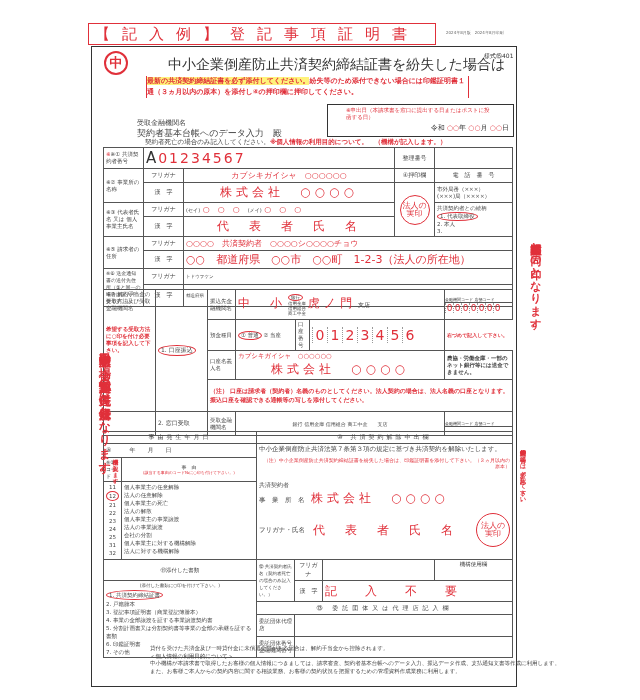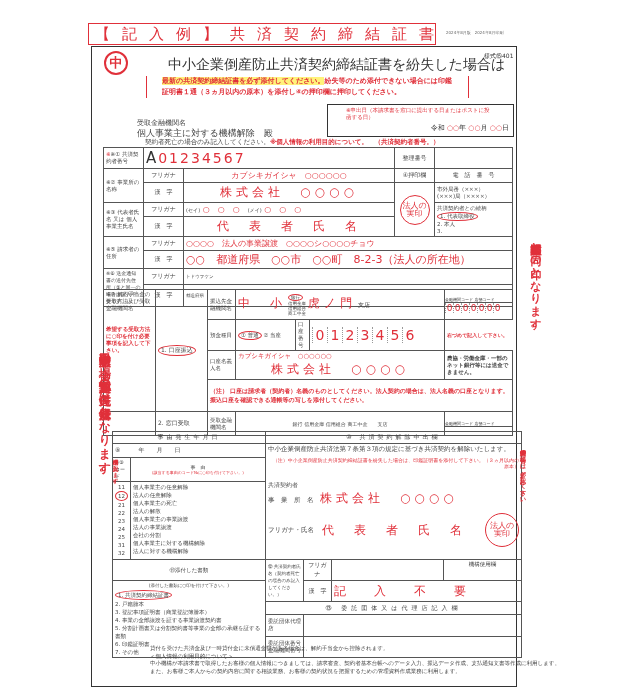--- a/index.html
+++ b/index.html
@@ -5,21 +5,21 @@
 *{box-sizing:border-box;margin:0;padding:0}
 body{width:640px;height:700px;background:#fff;font-family:"DejaVu Sans",sans-serif;color:#333;position:relative;overflow:hidden}
 .red{color:#e0303a}
 .abs{position:absolute}
 .banner{left:88px;top:23px;width:348px;height:22px;border:1.5px solid #e0303a;color:#e0303a;font-size:15px;letter-spacing:12px;display:flex;align-items:center;padding-left:6px;white-space:nowrap}
 .ver{left:446px;top:30px;font-size:4px;color:#666;white-space:nowrap}
 .outer{left:91px;top:46px;width:426px;height:641px;border:1.5px solid #333}
 .logo{left:104px;top:51px;width:24px;height:24px;border:2px solid #e0303a;border-radius:50%;color:#e0303a;font-size:13px;font-weight:bold;display:flex;align-items:center;justify-content:center}
 .title{left:168px;top:56px;font-size:14px;color:#333;white-space:nowrap}
 .formno{left:484px;top:52px;font-size:6px;color:#333}
-.notice{left:146px;top:76px;width:323px;font-size:7px;line-height:11px;color:#e0303a;border-left:1px solid #e0303a;border-right:1px solid #e0303a;padding:0 15px;font-weight:bold}
+.notice{left:146px;top:76px;width:323px;font-size:7px;line-height:11px;color:#e0303a;border-left:1px solid #e0303a;border-right:1px solid #e0303a;padding:0 0;font-weight:bold}
 .hl{background:#fff27a}
 .datebox{left:327px;top:104px;width:187px;height:33px;border:1.5px solid #333;font-size:5.5px;padding:2px 18px}
 .date-row{position:absolute;right:4px;bottom:3px;font-size:7px;white-space:nowrap}
 .addressee{left:137px;top:118px;font-size:7px;line-height:10px;color:#444}
 .addressee .big{font-size:9px}
 .req-line{left:145px;top:138px;font-size:6.5px;white-space:nowrap;color:#444}
 table.f{border-collapse:collapse;position:absolute;font-size:6px;color:#444}
 table.f td{border:1px solid #555;padding:1px 2px;vertical-align:middle}
 .lbl{font-size:5.5px;line-height:7px}
 .big-red{color:#e0303a;font-size:12px;letter-spacing:4px}
@@ -29,21 +29,21 @@
 .digits7{display:flex}
 .digits7 span{width:8px;text-align:center;color:#e0303a;font-size:9px;border-left:1px dotted #999}
 .stamp{width:30px;height:30px;border:1.5px solid #e0303a;border-radius:50%;color:#e0303a;font-size:8px;display:flex;align-items:center;justify-content:center;text-align:center;line-height:8px}
 .vert{writing-mode:vertical-rl;color:#e0303a;font-weight:bold}
 .circ{display:inline-block;border:1px solid #e0303a;border-radius:50%;padding:0 2px}
 .footer{left:150px;top:645px;font-size:5.5px;line-height:7.5px;color:#444}
 </style>
 </head>
 <body>
 
-<div class="abs banner">【記入例】共済契約締結証書</div>
+<div class="abs banner">【記入例】登記事項証明書</div>
 <div class="abs ver">2024年8月版　2024年8月印刷</div>
 
 <div class="abs outer"></div>
 <div class="abs logo">中</div>
 <div class="abs title">中小企業倒産防止共済契約締結証書を紛失した場合は</div>
 <div class="abs formno">様式⑮401</div>
 
 <div class="abs notice">
   <span class="hl">最新の共済契約締結証書を必ず添付してください。</span><span>紛失等のため添付できない場合には印鑑証明書１通（３ヵ月以内の原本）を添付し④の押印欄に押印してください。</span>
 </div>
@@ -53,24 +53,24 @@
   <div class="date-row">
     <span>令和</span>
     <span class="red">○○</span><span>年</span>
     <span class="red">○○</span><span>月</span>
     <span class="red">○○</span><span>日</span>
   </div>
 </div>
 
 <div class="abs addressee">
   <div>受取金融機関名</div>
-  <div class="big">個人事業主に対する機構解除　殿</div>
+  <div class="big">契約者基本台帳へのデータ入力　殿</div>
 </div>
 <div class="abs req-line">
-  <span>契約者死亡の場合のみ記入してください。</span><span class="red" style="font-weight:bold">※個人情報の利用目的について。</span>　<span class="red" style="font-weight:bold">（共済契約者番号。）</span>
+  <span>契約者死亡の場合のみ記入してください。</span><span class="red" style="font-weight:bold">※個人情報の利用目的について。</span>　<span class="red" style="font-weight:bold">（機構が記入します。）</span>
 </div>
 
 <table class="f" style="left:103px;top:147px;width:410px">
   <tbody>
       <tr style="height:17px">
     <td class="lbl" style="width:40px"><span class="red">※</span><span>※① 共済契約者番号</span></td>
     <td colspan="2">
       <span style="font-size:15px;color:#333">A</span>
       <span class="red" style="font-size:14px;letter-spacing:2px"><span>0</span><span>1</span><span>2</span><span>3</span><span>4</span><span>5</span><span>6</span><span>7</span></span>
     </td>
@@ -106,25 +106,25 @@
       <div>3.</div>
     </td>
   </tr>
   <tr style="height:18px">
     <td style="text-align:center">漢　字</td>
     <td class="big-red" style="text-align:center">代　表　者　氏　名</td>
   </tr>
   <tr style="height:12px">
     <td rowspan="2" class="lbl">※⑤ 請求者の住所</td>
     <td style="text-align:center">フリガナ</td>
-    <td colspan="3" class="mid-red">○○○○　法人の事業譲渡　○○○○シ○○○○チョウ</td>
+    <td colspan="3" class="mid-red">○○○○　共済契約者　○○○○シ○○○○チョウ</td>
   </tr>
   <tr style="height:18px">
     <td style="text-align:center">漢　字</td>
-    <td colspan="3" class="red" style="font-size:11px">○○　都道府県　○○市　○○町　8-2-3（法人の所在地）</td>
+    <td colspan="3" class="red" style="font-size:11px">○○　都道府県　○○市　○○町　1-2-3（法人の所在地）</td>
   </tr>
   <tr style="height:12px">
     <td rowspan="2" class="lbl" style="font-size:5px">※⑥ 送金通知書の送付先住所（⑤と同一の場合は記入不要です。）</td>
     <td style="text-align:center">フリガナ</td>
     <td colspan="3" style="font-size:4.5px"><span>トドウフケン</span></td>
   </tr>
   <tr style="height:16px">
     <td style="text-align:center">漢　字</td>
     <td colspan="3" style="font-size:4.5px"><span>都道府県</span></td>
   </tr>
@@ -192,21 +192,21 @@
     <td><span>2. 窓口受取</span></td>
     <td class="lbl">受取金融機関名</td>
     <td colspan="3" style="font-size:5px;text-align:center"><span>銀行</span> <span>信用金庫</span> <span>信用組合</span> <span>商工中金</span>　　<span>支店</span></td>
     <td style="padding:0">
           <div style="font-size:4px;border-bottom:1px solid #555"><span>金融機関コード</span> <span>店舗コード</span></div>
         </td>
   </tr>
 </tbody>
   </table>
 
-<table class="f" style="left:112px;top:431px;width:410px">
+<table class="f" style="left:103px;top:431px;width:410px">
   <tbody>
       <tr style="height:11px">
     <td colspan="2" style="text-align:center;letter-spacing:3px;width:120px">事由発生年月日</td>
     <td colspan="3" style="text-align:center;letter-spacing:3px">⑩ 共済契約解除申出欄</td>
   </tr>
   <tr style="height:14px">
     <td colspan="2"><span>⑧</span>　　　<span>年</span>　　<span>月</span>　　<span>日</span></td>
     <td colspan="3" rowspan="3" style="vertical-align:top;font-size:6.5px">
       <div>中小企業倒産防止共済法第７条第３項の規定に基づき共済契約を解除いたします。</div>
       <div class="red" style="font-size:5px;text-align:right;margin-top:3px">（注）中小企業倒産防止共済契約締結証書を紛失した場合は、印鑑証明書を添付して下さい。（３ヵ月以内の原本）</div>

